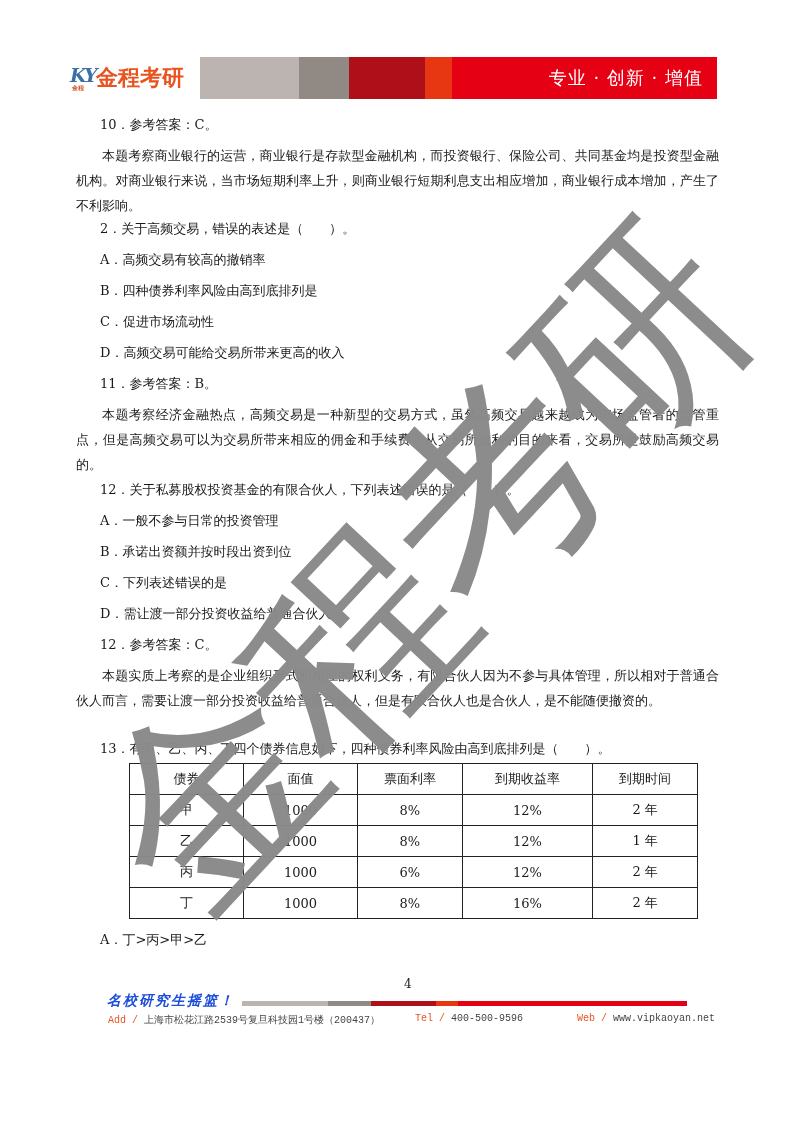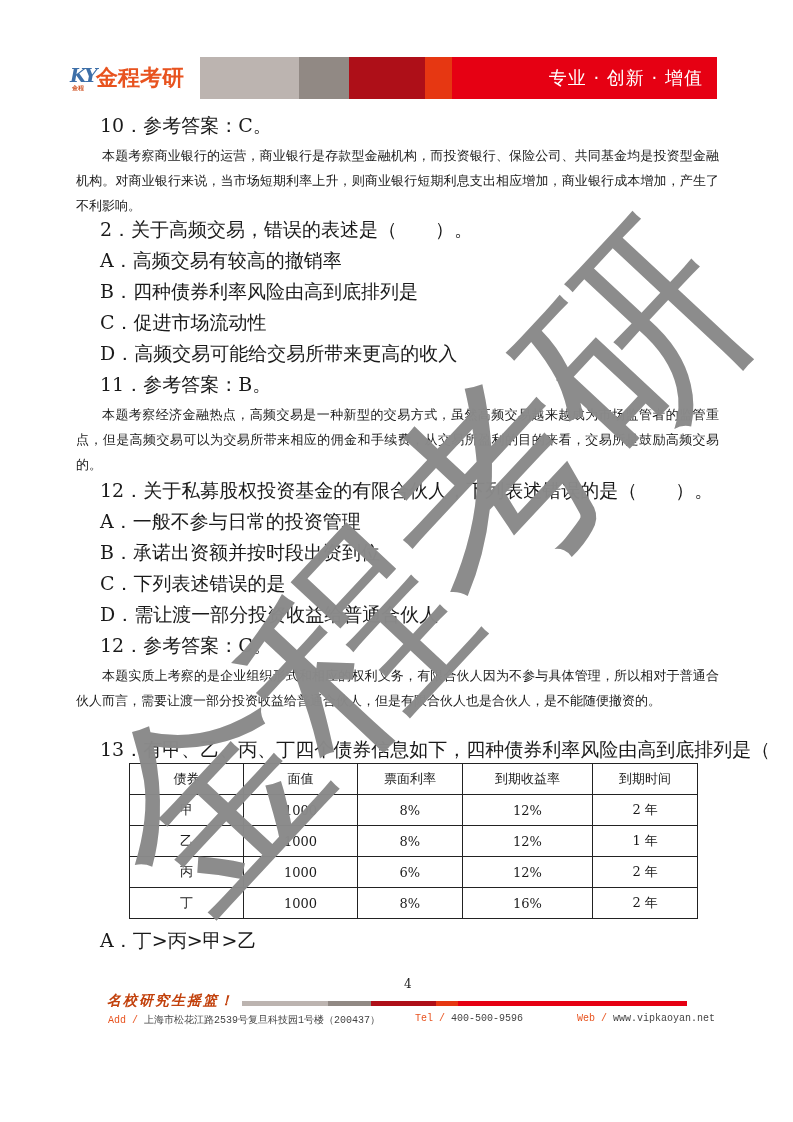--- a/index.html
+++ b/index.html
@@ -17,34 +17,34 @@
     .b1 { left: 130px; width: 99px; background: #bcb4b0; }
     .b2 { left: 229px; width: 50px; background: #918984; }
     .b3 { left: 279px; width: 76px; background: #ae0f18; }
     .b4 { left: 355px; width: 27px; background: #e63712; }
     .b5 { left: 382px; width: 265px; background: #e60013; }
     .slogan { position: absolute; right: 14px; top: 9px; font-family: "DejaVu Sans", sans-serif;
               font-size: 18px; color: #ffffff; letter-spacing: 1px; }
 
     
     .content { position: absolute; left: 0; top: 0; width: 793px; }
-    .line { position: absolute; left: 100px; font-size: 19px; line-height: 16px; white-space: nowrap; }
+    .line { position: absolute; left: 100px; font-size: 13px; line-height: 16px; white-space: nowrap; }
     .para { position: absolute; left: 76px; width: 643px; font-size: 13px; line-height: 25px; text-indent: 26px; text-align: justify; }
 
     
     .bond-table { position: absolute; left: 113px; top: 763px; width: 569px; border-collapse: collapse; font-size: 13px; margin-left: 16px; }
     .bond-table th, .bond-table td { border: 1px solid #222; height: 30px; text-align: center; font-weight: normal; padding: 0; }
     .bond-table th:nth-child(1), .bond-table td:nth-child(1) { width: 113px; }
     .bond-table th:nth-child(2), .bond-table td:nth-child(2) { width: 113px; }
 
     .page-num { position: absolute; left: 404px; top: 977px; font-size: 12px; }
 
     
     .footer-slogan { position: absolute; left: 107px; top: 992px; font-family: "DejaVu Sans", sans-serif;
-                     font-size: 14px; font-style: italic; color: #c2410c; letter-spacing: 2px; font-weight: bold; }
+                     font-size: 14px; font-style: italic; color: #1d4ed8; letter-spacing: 2px; font-weight: bold; }
     .fband { position: absolute; top: 1001px; height: 5px; }
     .f1 { left: 242px; width: 86px; background: #bcb4b0; }
     .f2 { left: 328px; width: 43px; background: #918984; }
     .f3 { left: 371px; width: 65px; background: #ae0f18; }
     .f4 { left: 436px; width: 22px; background: #e63712; }
     .f5 { left: 458px; width: 229px; background: #e60013; }
     .footer-info { position: absolute; top: 1013px; font-family: Liberation Mono, monospace; font-size: 10px; color: #444; white-space: nowrap; }
     .footer-info .k { color: #e8531f; }
     .fi-add { left: 108px; }
     .fi-tel { left: 415px; }

